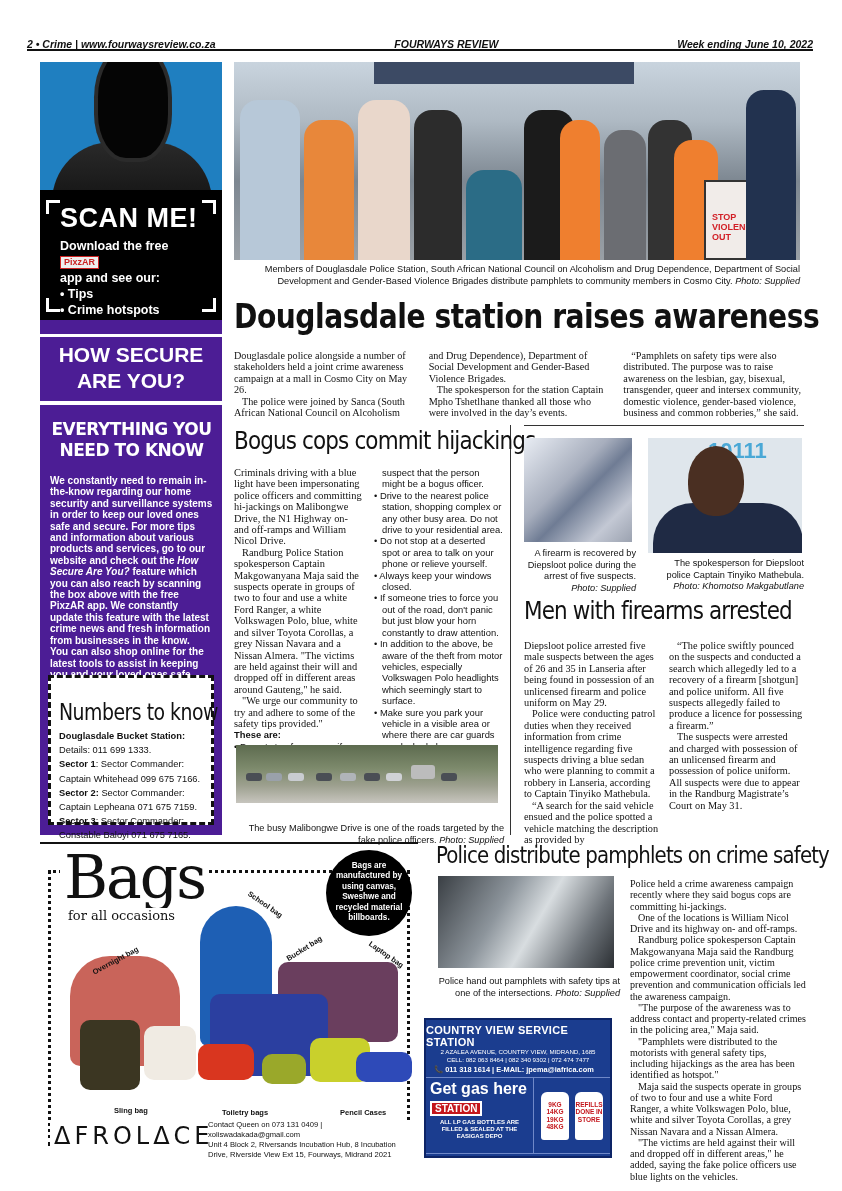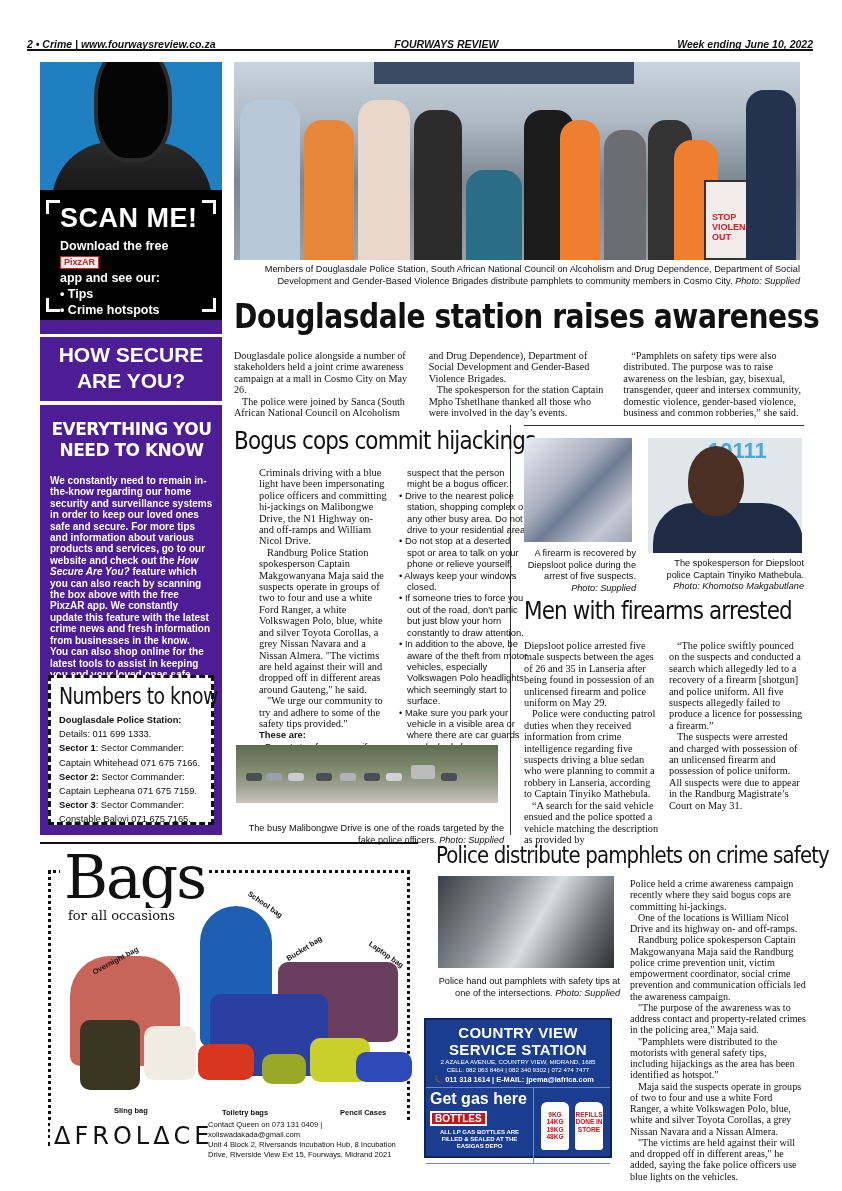--- a/index.html
+++ b/index.html
@@ -21,21 +21,21 @@
   .c-tr { right: 6px; top: 10px; border-width: 3px 3px 0 0; }
   .c-bl { left: 6px; bottom: 8px; border-width: 0 0 3px 3px; }
   .c-br { right: 6px; bottom: 8px; border-width: 0 3px 3px 0; }
   .blue { background: #4c1d95; }
   .gap-blue { left: 40px; top: 320px; width: 182px; height: 14px; }
   .hsy { left: 40px; top: 337px; width: 182px; height: 64px; color: #fff; font-family: "Liberation Sans", sans-serif; font-weight: bold; font-size: 21px; text-align: center; line-height: 26px; padding-top: 5px; }
   .evy { left: 40px; top: 405px; width: 182px; height: 430px; color: #fff; font-family: "Liberation Sans", sans-serif; padding: 14px 9px 0 10px; }
   .evy .t { font-family: "DejaVu Sans", sans-serif; font-weight: bold; font-size: 17px; text-align: center; line-height: 21px; letter-spacing: -0.5px; }
   .evy .p { font-size: 10px; font-weight: bold; line-height: 11.4px; margin-top: 14px; }
   .evy .p i { font-style: italic; }
-  .ntk { left: 48px; top: 675px; width: 166px; height: 150px; background: #fff; border: 3px dashed #111; padding: 4px 8px; font-family: "Liberation Sans", sans-serif; }
+  .ntk { left: 48px; top: 675px; width: 166px; height: 150px; background: #fff; border: 3px dashed #111; padding: 20px 8px; font-family: "Liberation Sans", sans-serif; }
   .ntk .t { font-size: 23px; line-height: 28px; letter-spacing: -0.6px; font-family: "DejaVu Sans", sans-serif; font-weight: normal; transform: scaleX(0.82); transform-origin: left; white-space: nowrap; }
   .ntk .l { font-size: 9.3px; line-height: 14.2px; }
   .ntk b { font-weight: bold; }
 
   
   .photo-top { left: 234px; top: 62px; width: 566px; height: 198px; background: linear-gradient(180deg,#c9d4de 0%,#aeb9c3 30%,#7d8791 60%,#9aa0a6 100%); overflow: hidden; }
   .tent { position: absolute; left: 140px; top: 0; width: 260px; height: 22px; background: #3c4a64; }
   .ppl { position: absolute; bottom: 0; height: 160px; border-radius: 18px 18px 0 0; }
   .cap { font-family: "Liberation Sans", sans-serif; font-size: 9.2px; line-height: 11.5px; text-align: right; }
   .cap i { font-style: italic; }
@@ -43,21 +43,21 @@
   .hl1 { left: 234px; top: 294px; width: 570px; font-family: "DejaVu Sans Condensed","DejaVu Sans", sans-serif; font-weight: bold; font-size: 34px; letter-spacing: -0.5px; line-height: 44px; transform: scaleX(0.92); transform-origin: left; white-space: nowrap; }
   .body3 { left: 234px; top: 350px; width: 570px; display: flex; gap: 14px; }
   .body3 .col { width: 181px; font-size: 10.2px; line-height: 11.4px; }
   .ind { text-indent: 8px; }
 
   .rule-mid { left: 510px; top: 425px; width: 1px; height: 410px; background: #333; }
   .rule-top-right { left: 524px; top: 425px; width: 280px; height: 1px; background: #333; }
 
   
   .hl2 { left: 234px; top: 424px; width: 270px; font-family: "DejaVu Sans", sans-serif; font-size: 25px; line-height: 34px; letter-spacing: -1px; transform: scaleX(0.86); transform-origin: left; white-space: nowrap; }
-  .bogus { left: 234px; top: 467px; width: 270px; display: flex; gap: 10px; margin-left: 25px; }
+  .bogus { left: 234px; top: 467px; width: 270px; display: flex; gap: 10px; }
   .bogus .c1 { width: 131px; font-size: 10.4px; line-height: 11.4px; }
   .bogus .c2 { width: 131px; font-family: "Liberation Sans", sans-serif; font-size: 9.4px; line-height: 11.4px; }
   .bul { padding-left: 8px; text-indent: -8px; }
   .road { left: 236px; top: 745px; width: 262px; height: 58px; background: linear-gradient(180deg,#5d6b4f 0%,#7d8a6c 40%,#9da08f 70%,#c7c5be 100%); overflow: hidden; }
   .car { position: absolute; height: 8px; width: 16px; background: #4a4e55; border-radius: 3px; top: 28px; }
   .cap-road { left: 234px; top: 807px; width: 270px; margin-top: 16px; }
 
   
   .img-gun { left: 524px; top: 438px; width: 108px; height: 104px; background: linear-gradient(135deg,#e9edf4 0%,#a7aebd 40%,#6f7c94 55%,#c3c8d4 80%,#9ba2b0 100%); }
   .img-cap { left: 648px; top: 438px; width: 154px; height: 115px; background: #dfe6ec; overflow: hidden; }
@@ -83,21 +83,21 @@
   .bags .contact { position: absolute; left: 168px; top: 274px; font-family: "Liberation Sans", sans-serif; font-size: 7.6px; line-height: 10px; background: #fff; padding-right: 4px; }
 
   
   .hl4 { left: 436px; top: 838px; width: 370px; font-family: "DejaVu Sans", sans-serif; font-size: 23px; line-height: 34px; letter-spacing: -1px; transform: scaleX(0.86); transform-origin: left; white-space: nowrap; }
   .img-pamph { left: 438px; top: 876px; width: 176px; height: 92px; background: linear-gradient(120deg,#3a3f44 0%,#8d959c 35%,#d8dde0 55%,#6c7278 80%,#2b2f33 100%); }
   .cap-pamph { left: 438px; top: 976px; width: 182px; }
   .pd-text { left: 630px; top: 878px; width: 176px; font-size: 10.1px; line-height: 11.25px; }
 
   
   .gas { left: 424px; top: 1018px; width: 188px; height: 140px; background: #1b3d8f; color: #fff; font-family: "Liberation Sans", sans-serif; border: 2px solid #0d2466; }
-  .gas .h { font-weight: bold; font-size: 15px; text-align: center; padding-top: 4px; letter-spacing: 0.3px; }
+  .gas .h { font-weight: bold; font-size: 11px; text-align: left; padding-top: 4px; letter-spacing: 0.3px; }
   .gas .a { font-size: 6.2px; text-align: center; line-height: 7.6px; }
   .gas .ph { font-size: 7.4px; font-weight: bold; padding-left: 8px; margin-top: 2px; }
   .gas .mid { display: flex; margin-top: 3px; border-top: 1px solid #6f88c8; border-bottom: 1px solid #6f88c8; height: 77px; }
   .gas .left { width: 108px; border-right: 1px solid #6f88c8; padding: 2px 4px; }
   .gas .get { font-size: 16px; font-weight: bold; line-height: 18px; }
   .gas .easi { display: inline-block; background: #c4161c; border: 2px solid #fff; font-size: 10px; font-weight: bold; padding: 0 3px; margin-top: 2px; }
   .gas .all { font-size: 6px; font-weight: bold; text-align: center; line-height: 7px; margin-top: 3px; }
   .gas .right { flex: 1; display: flex; gap: 6px; justify-content: center; align-items: center; }
   .cyl { width: 28px; height: 48px; background: #fff; border-radius: 6px 6px 3px 3px; color: #c4161c; font-size: 6.5px; font-weight: bold; text-align: center; line-height: 7.4px; padding-top: 9px; }
   .gas .foot { font-size: 9.5px; font-weight: bold; text-align: center; padding-top: 5px; }
@@ -141,24 +141,24 @@
   <div class="t">EVERYTHING YOU</div>
   <div class="t">NEED TO KNOW</div>
   <div class="p">
     <span>We constantly need to remain in-the-know regarding our home security and surveillance systems in order to keep our loved ones safe and secure. For more tips and information about various products and services, go to our website and check out the </span><i>How Secure Are You?</i><span> feature which you can also reach by scanning the box above with the free PixzAR app. We constantly update this feature with the latest crime news and fresh information from businesses in the know.</span><br>
     <span>You can also shop online for the latest tools to assist in keeping you and your loved ones safe.</span><br>
     <span>Visit the </span><i>Fourways Review</i><span> website on www.fourwaysreview.co.za</span>
   </div>
 </div>
 <div class="abs ntk">
   <div class="t">Numbers to know</div>
-  <div class="l" style="margin-top:3px;"><b>Douglasdale Police Station:</b></div>
+  <div class="l" style="margin-top:3px;"><b>Douglasdale Bucket Station:</b></div>
   <div class="l">Details: 011 699 1333.</div>
   <div class="l"><b>Sector 1</b><span>: Sector Commander:</span></div>
-  <div class="l">Captain Whitehead 071 675 7166.</div>
+  <div class="l">Captain Whitehead 099 675 7166.</div>
   <div class="l"><b>Sector 2:</b><span> Sector Commander:</span></div>
   <div class="l">Captain Lepheana 071 675 7159.</div>
   <div class="l"><b>Sector 3</b><span>: Sector Commander:</span></div>
   <div class="l">Constable Baloyi 071 675 7165.</div>
 </div>
 
 <div class="abs photo-top">
   <div class="tent"></div>
   <div class="ppl" style="left:6px;width:60px;background:#b7c8d8;"></div>
   <div class="ppl" style="left:70px;width:50px;background:#e8873a;height:140px;"></div>
@@ -253,20 +253,21 @@
     <p class="ind">“The police swiftly pounced on the suspects and conducted a search which allegedly led to a recovery of a firearm [shotgun] and police uniform. All five suspects allegedly failed to produce a licence for possessing a firearm.”</p>
     <p class="ind">The suspects were arrested and charged with possession of an unlicensed firearm and possession of police uniform. All suspects were due to appear in the Randburg Magistrate’s Court on May 31.</p>
   </div>
 </div>
 
 <div class="abs ad-rule"></div>
 <div class="abs bags">
   <div class="frame"></div>
   <div class="B">Bags</div>
   <div class="sub">for all occasions</div>
+  <div class="circle">Bags are manufactured by using canvas, Sweshwe and recycled material billboards.</div>
   <div class="bag" style="left:30px;top:110px;width:110px;height:110px;background:#c9645a;border-radius:40px 40px 10px 10px;"></div>
   <div class="bag" style="left:160px;top:60px;width:72px;height:140px;background:#1e5fb4;border-radius:36px 36px 8px 8px;"></div>
   <div class="bag" style="left:238px;top:116px;width:120px;height:80px;background:#6a3e5e;"></div>
   <div class="bag" style="left:170px;top:148px;width:118px;height:82px;background:#2b3fa0;"></div>
   <div class="bag" style="left:40px;top:174px;width:60px;height:70px;background:#3b3622;"></div>
   <div class="bag" style="left:104px;top:180px;width:52px;height:54px;background:#f0ebe3;"></div>
   <div class="bag" style="left:158px;top:198px;width:56px;height:36px;background:#d9361f;"></div>
   <div class="bag" style="left:222px;top:208px;width:44px;height:30px;background:#9aa82a;"></div>
   <div class="bag" style="left:270px;top:192px;width:60px;height:44px;background:#c9d02c;"></div>
   <div class="bag" style="left:316px;top:206px;width:56px;height:30px;background:#2e4ab8;"></div>
@@ -301,21 +302,21 @@
 </div>
 
 <div class="abs gas">
   <div class="h">COUNTRY VIEW SERVICE STATION</div>
   <div class="a">2 AZALEA AVENUE, COUNTRY VIEW, MIDRAND, 1685</div>
   <div class="a">CELL: 082 063 8464 | 082 340 9302 | 072 474 7477</div>
   <div class="ph">📞 011 318 1614 | E-MAIL: jpema@iafrica.com</div>
   <div class="mid">
     <div class="left">
       <div class="get">Get gas here</div>
-      <div class="easi">BOTTLES</div>
+      <div class="easi">STATION</div>
       <div class="all">ALL LP GAS BOTTLES ARE FILLED &amp; SEALED AT THE EASIGAS DEPO</div>
     </div>
     <div class="right">
       <div class="cyl">9KG 14KG 19KG 48KG</div>
       <div class="cyl">REFILLS DONE IN STORE</div>
     </div>
   </div>
   <div class="foot">
     <span style="font-size:9.5px;">LP GAS DEPOT</span><span> - REFILLS &amp; DELIVERIES</span>
   </div>

